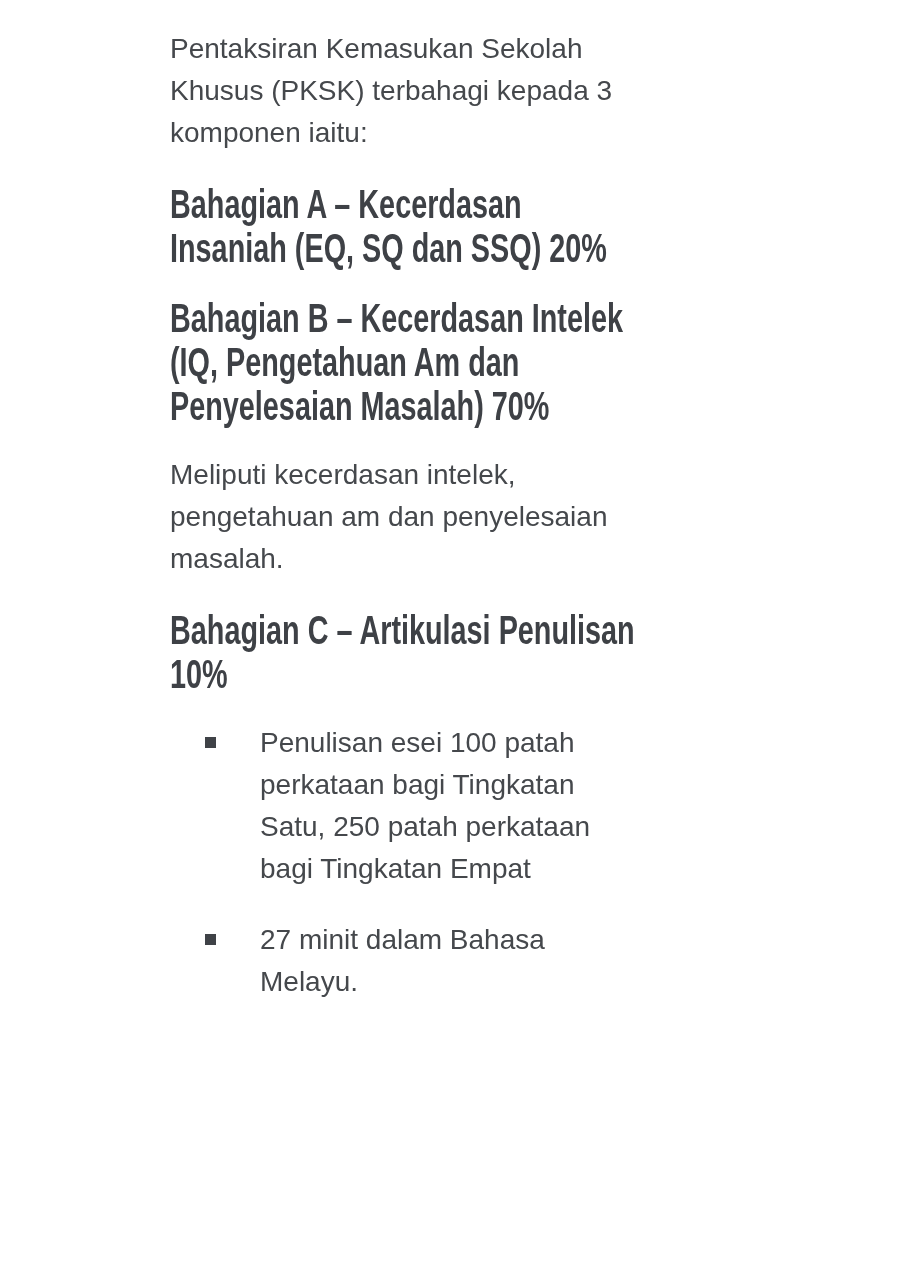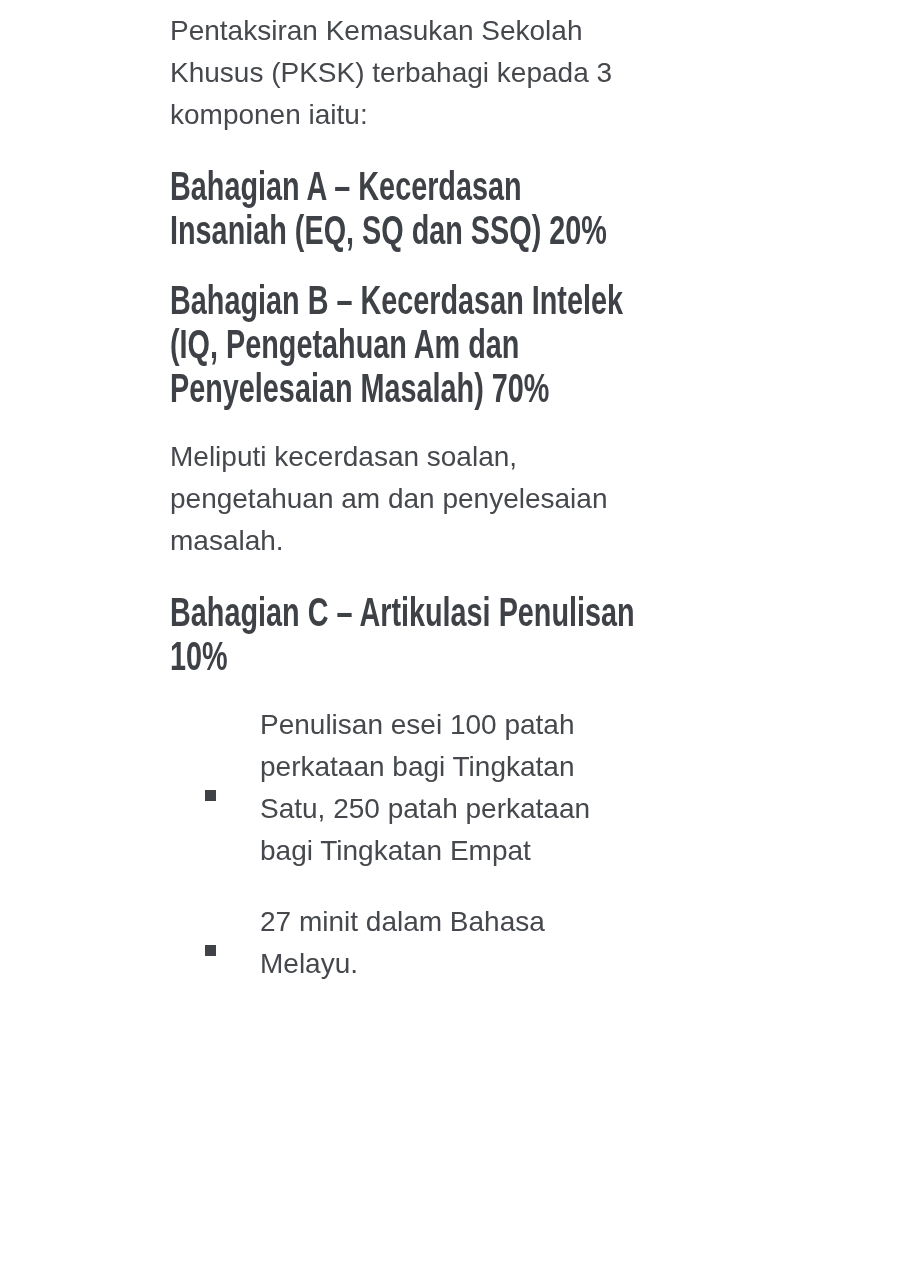--- a/index.html
+++ b/index.html
@@ -7,21 +7,21 @@
     padding: 0;
     background: #ffffff;
   }
   body {
     width: 899px;
     height: 1280px;
     overflow: hidden;
     font-family: "Liberation Sans", sans-serif;
   }
   .content {
-    padding: 10px 40px 0 170px;
+    padding: 28px 40px 0 170px;
     width: 490px;
   }
   .para {
     margin: 0 0 28px 0;
     font-size: 28px;
     line-height: 42px;
     color: #45484c;
     white-space: pre-wrap;
   }
   .heading {
@@ -36,21 +36,21 @@
     transform-origin: 0 0;
     letter-spacing: 0;
   }
   .bullet-list {
     margin: 0;
     padding: 0;
     list-style: none;
   }
   .bullet-item {
     display: flex;
-    align-items: center;
+    align-items: flex-start;
     margin: 0 0 29px 0;
   }
   .bullet-marker {
     flex: 0 0 auto;
     width: 11px;
     height: 11px;
     background: #3f4247;
     margin: 15px 0 0 35px;
   }
   .bullet-text {
@@ -71,21 +71,21 @@
 komponen iaitu:</p>
 
   <h2 class="heading">Bahagian A – Kecerdasan
 Insaniah (EQ, SQ dan SSQ) 20%</h2>
 
 
   <h2 class="heading">Bahagian B – Kecerdasan Intelek
 (IQ, Pengetahuan Am dan
 Penyelesaian Masalah) 70%</h2>
 
-  <p class="para">Meliputi kecerdasan soalan,
+  <p class="para">Meliputi kecerdasan intelek,
 pengetahuan am dan penyelesaian
 masalah.</p>
 
 
   <h2 class="heading">Bahagian C – Artikulasi Penulisan
 10%</h2>
 
   <ul class="bullet-list">
     <li class="bullet-item">
       <span class="bullet-marker"></span>

